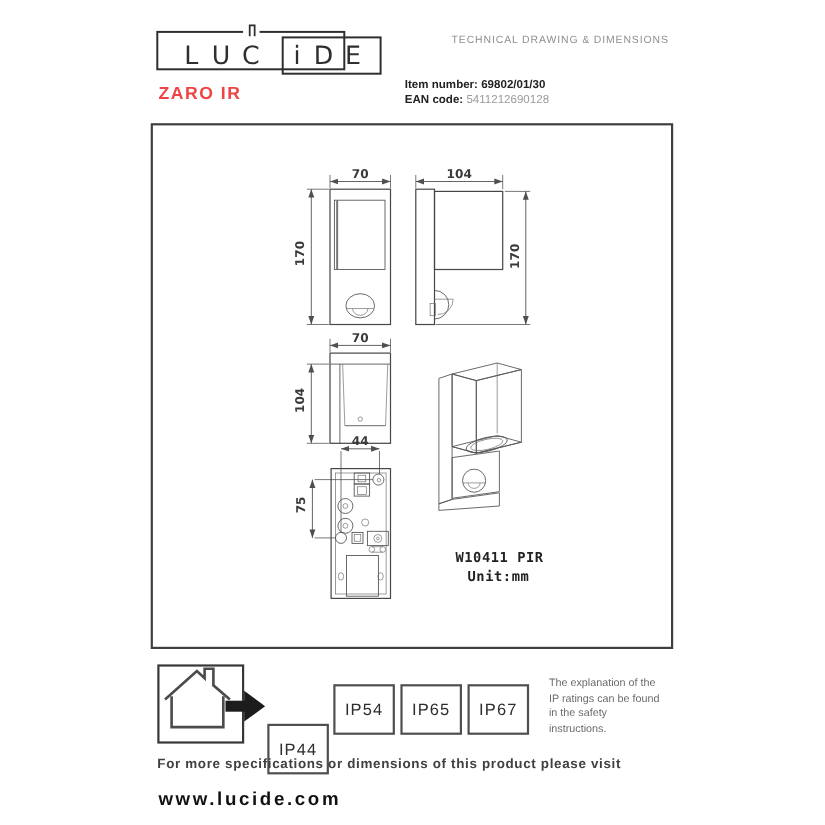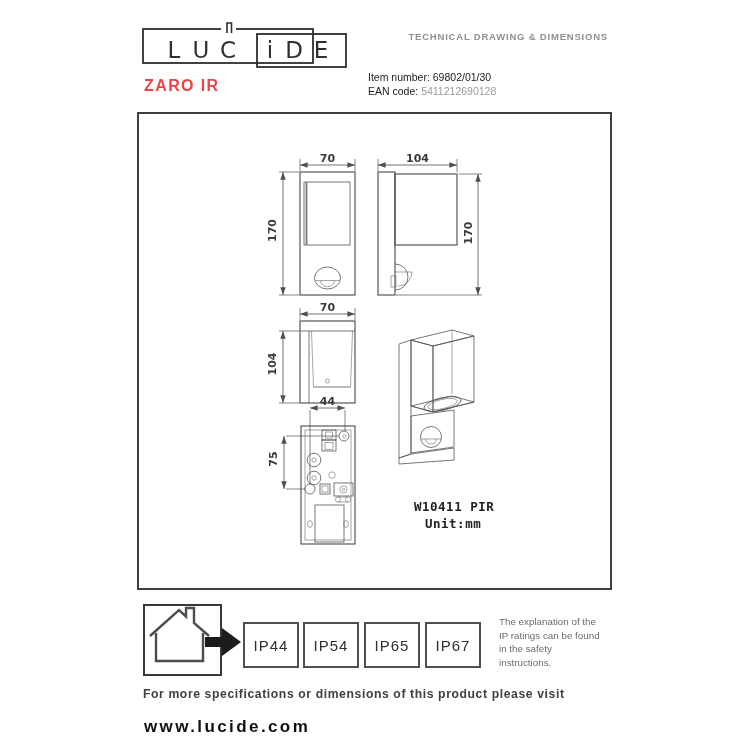--- a/index.html
+++ b/index.html
@@ -1,23 +1,23 @@
 <!DOCTYPE html>
 <html><head>
 <meta charset="utf-8">
 <style>
   html,body{margin:0;padding:0;background:#fff;}
   .page{position:relative;width:750px;height:750px;background:#ffffff;overflow:hidden;
         font-family:"Liberation Sans",sans-serif;color:#1d1d1d;}
   .abs{position:absolute;}
   
-  .doc-type{top:31px;right:142px;font-size:9.5px;letter-spacing:.8px;color:#8f8f8f;font-weight:bold;}
+  .doc-type{top:31px;right:142px;font-size:9.5px;letter-spacing:.8px;color:#8f8f8f;}
   .product-name{left:144px;top:77px;font-size:16px;font-weight:700;letter-spacing:1.4px;color:#ef4444;}
   .item-block{left:368px;top:71px;font-size:10.5px;line-height:13.5px;}
-  .item-block .b{font-weight:400;color:#222;}
+  .item-block .b{font-weight:700;color:#222;}
   .item-block .muted{color:#9a9a9a;font-weight:400;}
   
   .sheet{left:137px;top:112px;width:471px;height:474px;border:2px solid #3f3f3f;}
   .sheet svg{position:absolute;left:0;top:0;}
   .o1{fill:none;stroke:#474747;stroke-width:1.1;}
   .o2{fill:none;stroke:#555;stroke-width:.8;}
   .o3{fill:none;stroke:#6a6a6a;stroke-width:.6;}
   .xl{stroke:#4f4f4f;stroke-width:.7;fill:none;}
   .dl{stroke:#4f4f4f;stroke-width:.8;fill:none;marker-start:url(#arw);marker-end:url(#arw);}
   .dim{font:600 11px "DejaVu Sans",sans-serif;fill:#3a3a3a;}
@@ -193,21 +193,21 @@
     <svg width="71" height="64" viewBox="0 0 71 64">
       <path d="M5,30 L34,4 L41,10.5 L41,2 L49,2 L49,17 L64,30" fill="none" stroke="#4c4c4c" stroke-width="2.4"></path>
       <path d="M11,27 L11,55 L58,55 L58,27" fill="none" stroke="#4c4c4c" stroke-width="2.4"></path>
     </svg>
   </div>
   <svg class="abs" style="left:198px;top:624px;z-index:3;" width="85" height="36" viewBox="0 0 85 36">
     <rect x="7" y="13" width="18" height="10" fill="#1c1c1c"></rect>
     <polygon points="24,4 43,18 24,32" fill="#1c1c1c"></polygon>
   </svg>
 
-  <div class="abs ip-box" style="left:243px;">IP44</div>
+  <div class="abs ip-box" style="left:243px;margin-top:36px;">IP44</div>
   <div class="abs ip-box" style="left:303px;">IP54</div>
   <div class="abs ip-box" style="left:364px;">IP65</div>
   <div class="abs ip-box" style="left:425px;">IP67</div>
 
   <div class="abs ip-expl">The explanation of the
 IP ratings can be found
 in the safety
 instructions.</div>
 
   <div class="abs foot1">For more specifications or dimensions of this product please visit</div>

